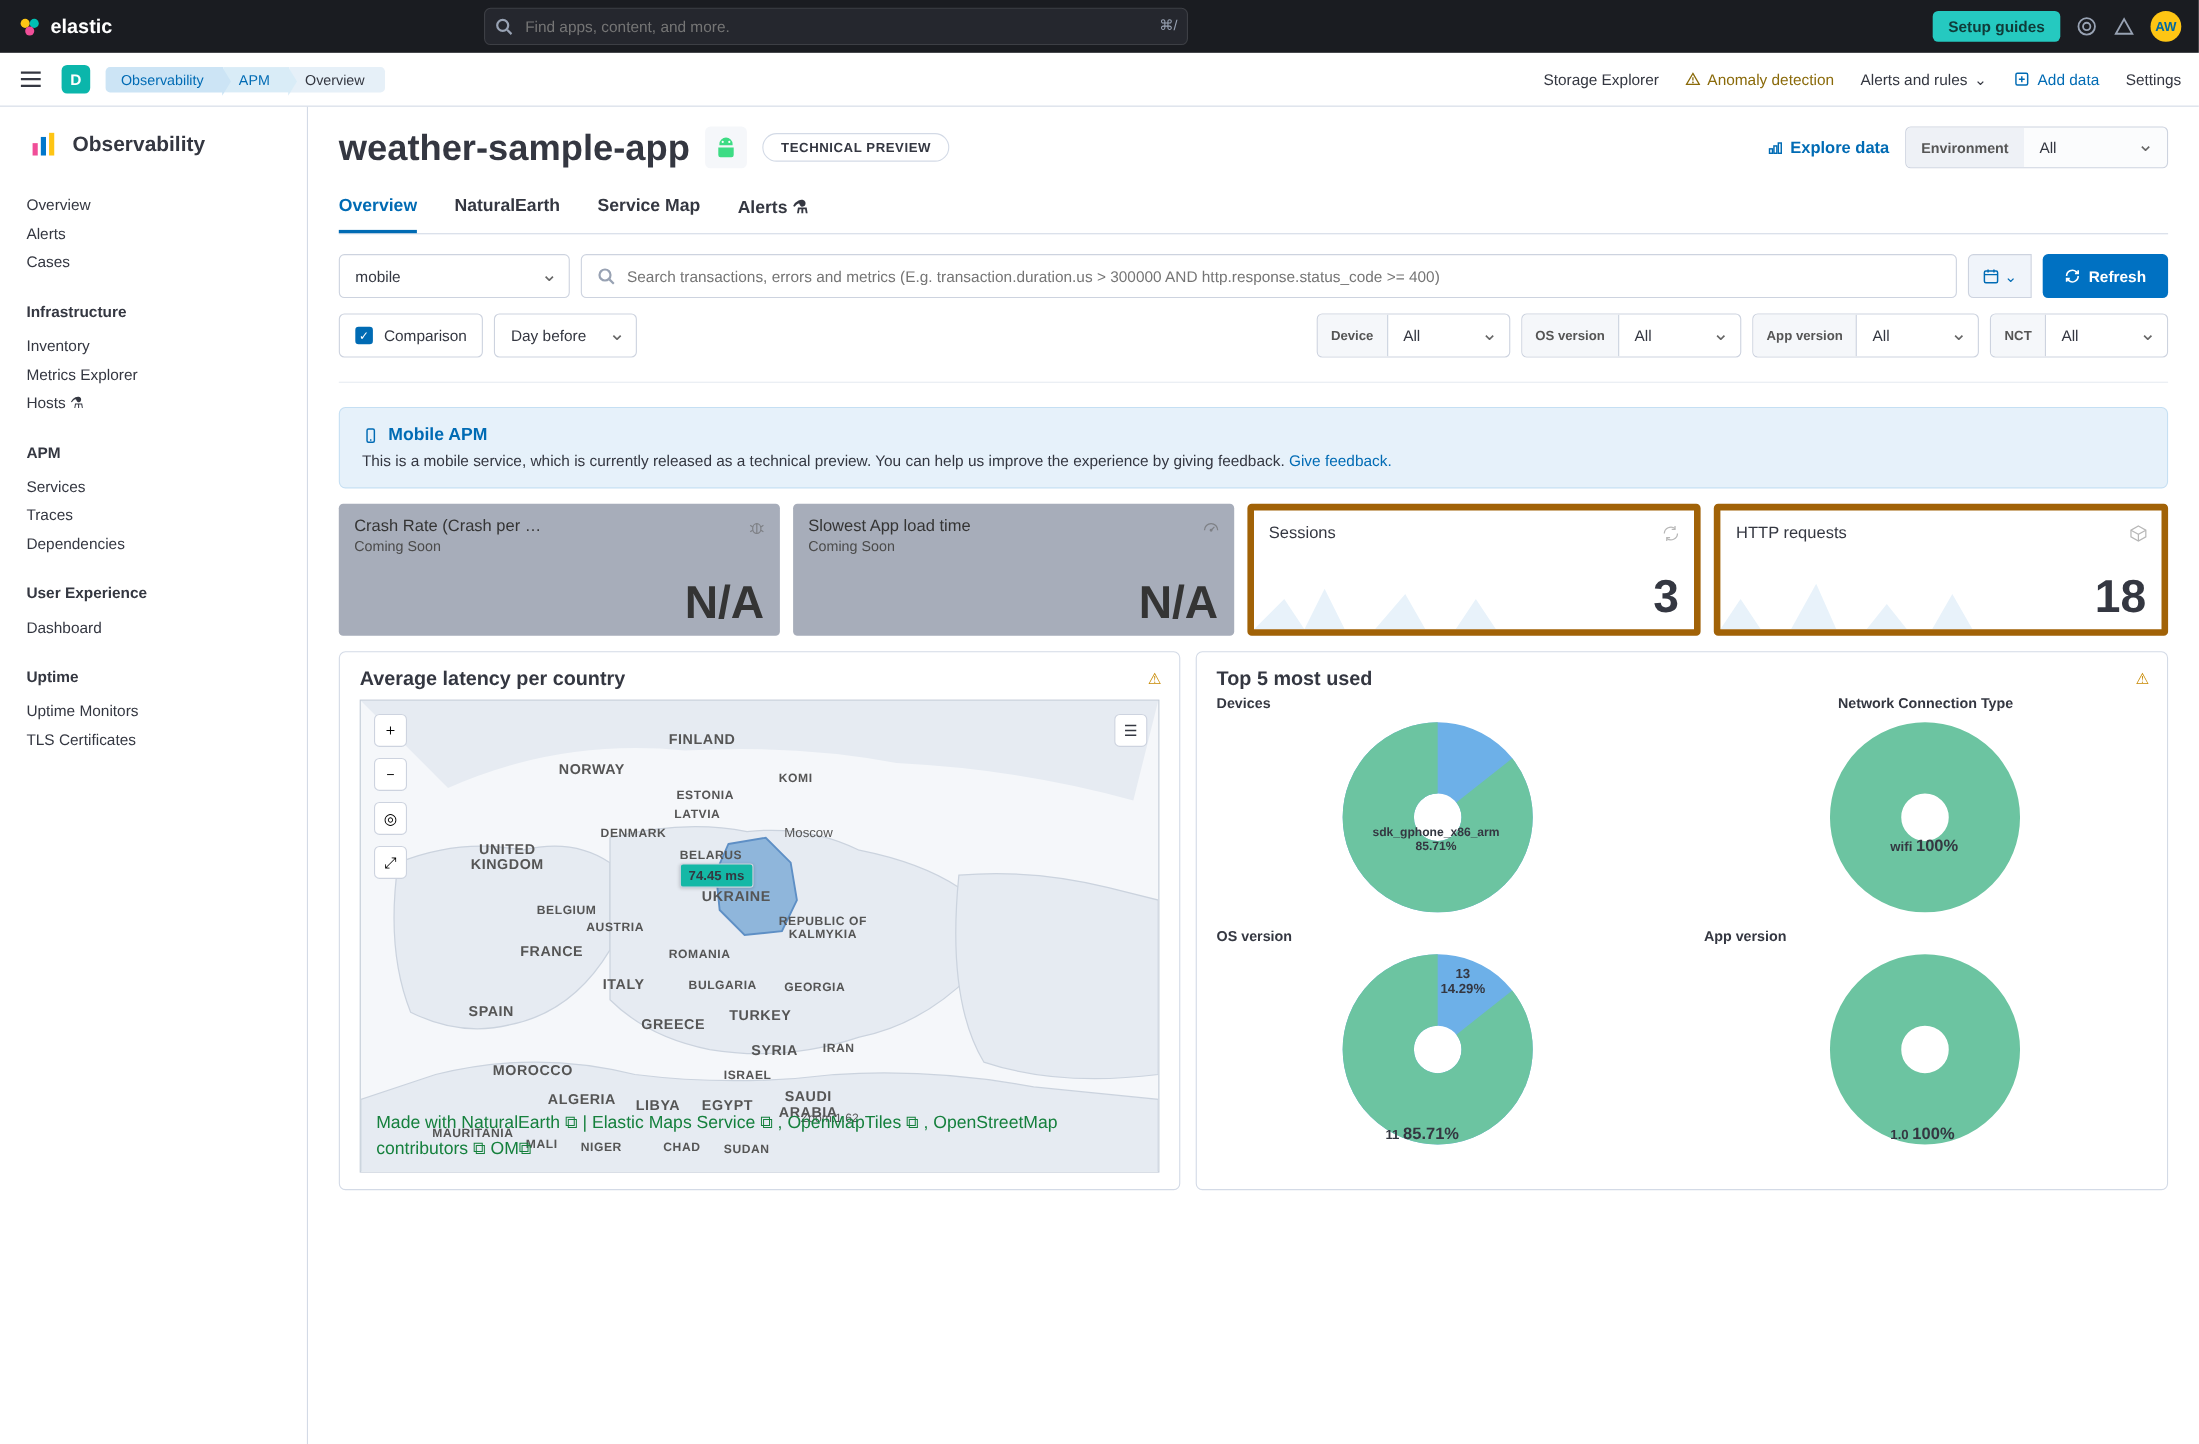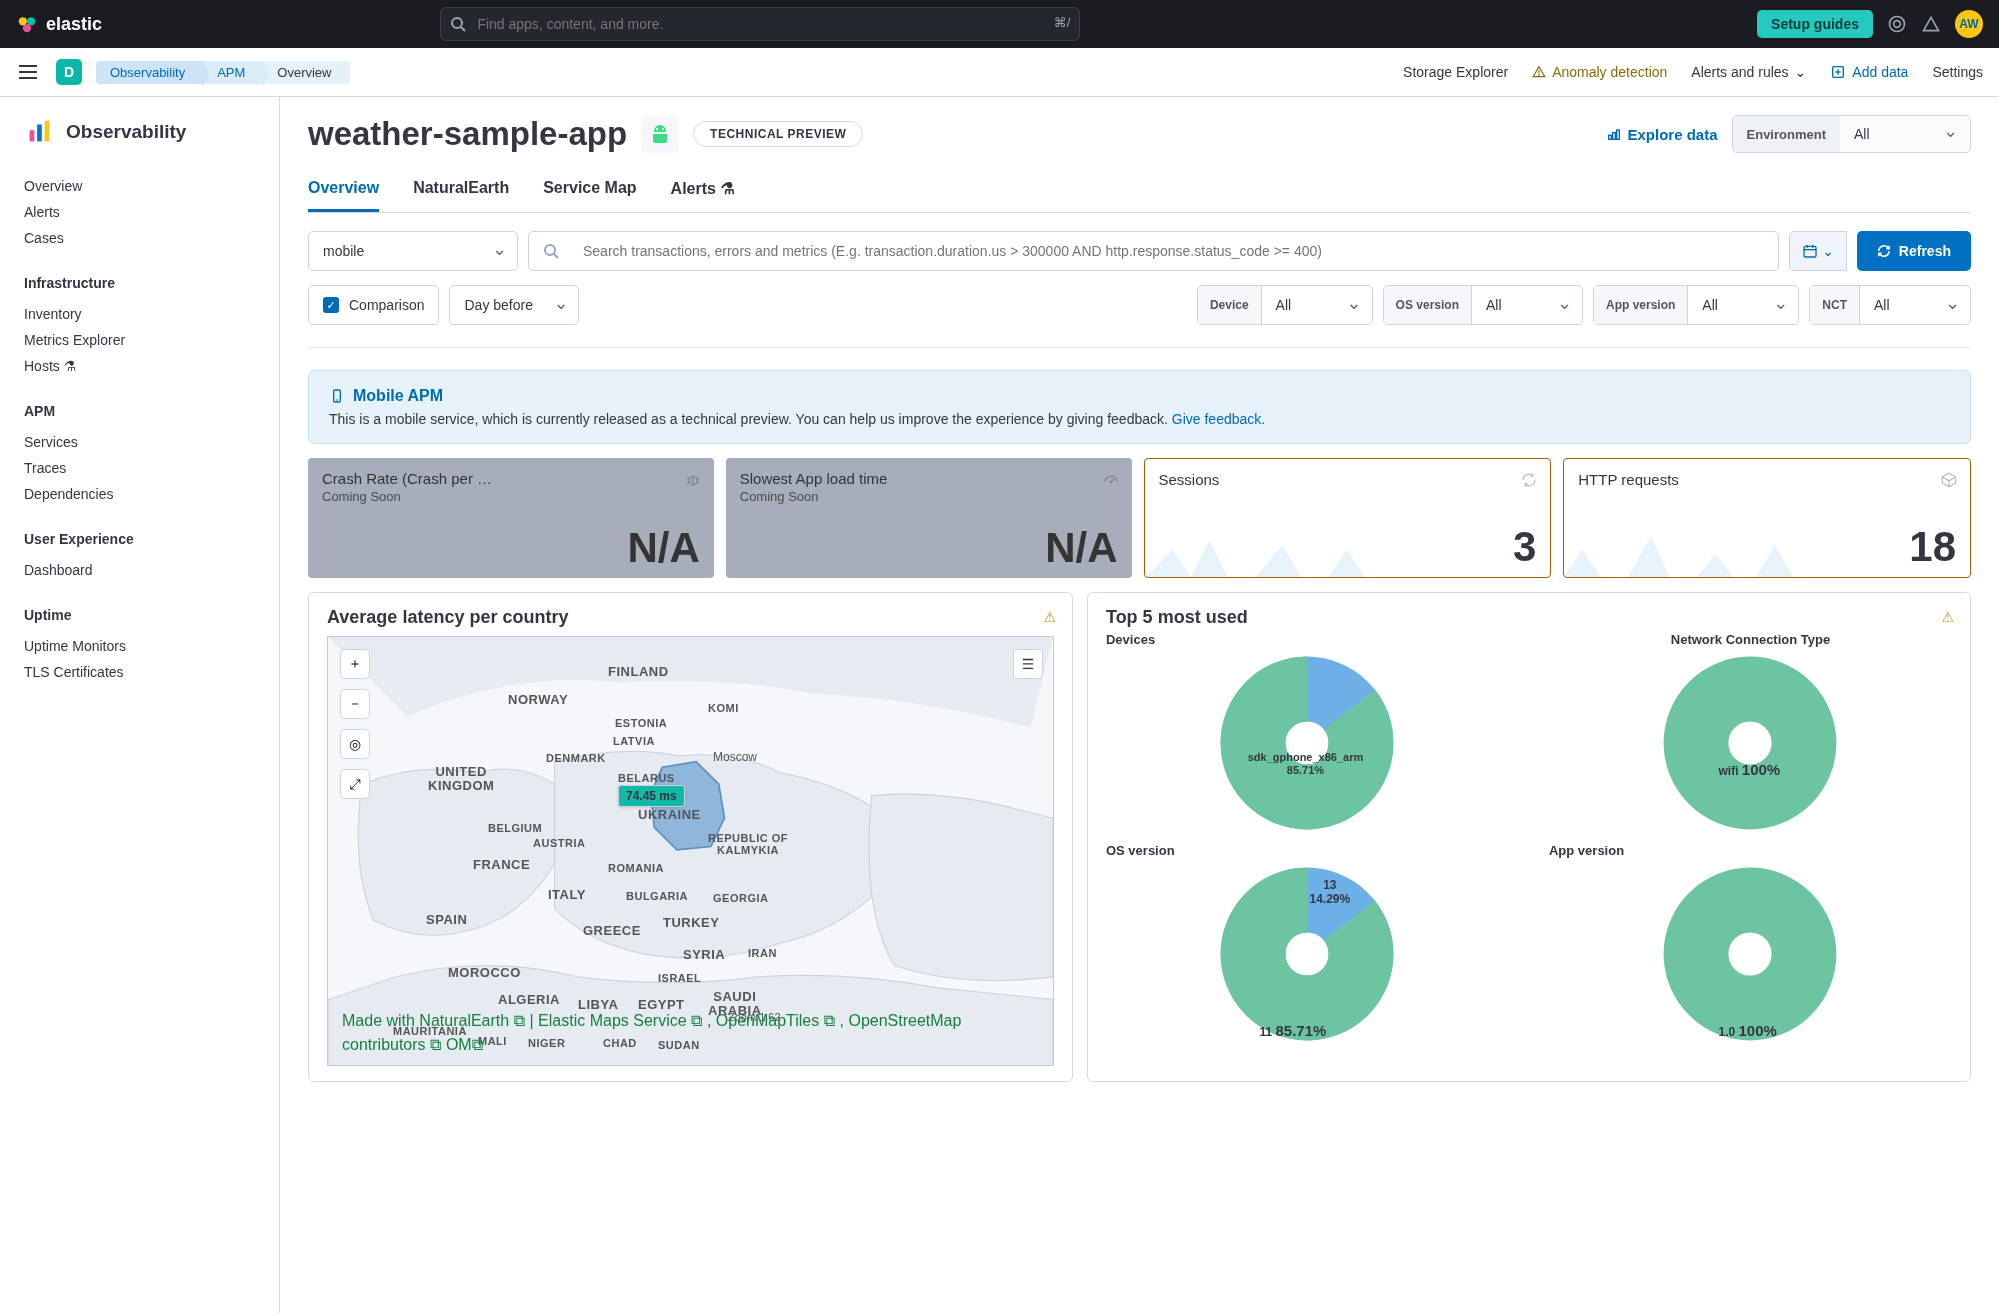--- a/index.html
+++ b/index.html
@@ -52,21 +52,21 @@
 .env-sel .val { padding: 0 40px 0 14px; display: flex; align-items: center; position: relative; min-width: 130px; }
 .env-sel .val::after { content:'⌄'; position:absolute; right:12px; font-size:18px; top:4px; color:#666; }
 
 .tabs { display: flex; gap: 34px; border-bottom: 1px solid #d3dae6; margin-top: 18px; }
 .tab { padding: 8px 0 12px; font-size: 16px; font-weight: 700; cursor: pointer; color: #343741; }
 .tab.active { color: #006bb4; border-bottom: 3px solid #006bb4; }
 
 .filter-row { display: flex; gap: 10px; margin-top: 18px; }
 .sel { height: 40px; border: 1px solid #cdd3df; border-radius: 5px; display: flex; align-items: center; padding: 0 36px 0 14px; position: relative; background: #fff; font-size: 14px; cursor: pointer; }
 .sel::after { content:'⌄'; position:absolute; right:10px; font-size:18px; top:6px; color:#666; }
-.search-txn { flex: 1; height: 40px; border: 1px solid #cdd3df; border-radius: 5px; display: flex; align-items: center; padding: 0 14px; gap: 24px; color: #98a2b3; }
+.search-txn { flex: 1; height: 40px; border: 1px solid #cdd3df; border-radius: 5px; display: flex; align-items: center; padding: 0 14px; gap: 11px; color: #98a2b3; }
 .search-txn input { border: none; outline: none; flex: 1; font-size: 14px; }
 .date-btn { height: 40px; border: 1px solid #cdd3df; border-radius: 5px 0 0 5px; background: #f0f4fa; padding: 0 12px; display: flex; align-items: center; gap: 4px; color: #006bb4; cursor: pointer; }
 .date-range { flex: 0 0 420px; height: 40px; border: 1px solid #cdd3df; border-left: none; border-radius: 0 5px 5px 0; display: flex; align-items: center; padding: 0 14px; font-size: 14px; }
 .refresh-btn { height: 40px; background: #0071c2; color: #fff; border: none; border-radius: 5px; padding: 0 20px; font-weight: 600; font-size: 14px; display: flex; align-items: center; gap: 8px; cursor: pointer; }
 
 .filter-row2 { display: flex; gap: 10px; margin-top: 14px; align-items: center; }
 .chk-wrap { height: 40px; border: 1px solid #cdd3df; border-radius: 5px; display: flex; align-items: center; padding: 0 14px; gap: 10px; }
 .chk { width: 16px; height: 16px; background: #006bb4; border-radius: 3px; display: flex; align-items: center; justify-content: center; color: #fff; font-size: 11px; }
 .spacer { flex: 1; }
 .mini-sel { display: flex; height: 40px; border: 1px solid #cdd3df; border-radius: 5px; overflow: hidden; background: #fff; }
@@ -77,21 +77,21 @@
 .divider { border-top: 1px solid #e6ebf2; margin-top: 22px; }
 
 .callout { background: #e6f1fa; border: 1px solid #c5dff3; border-radius: 6px; padding: 16px 20px; margin-top: 22px; }
 .callout h5 { color: #006bb4; font-size: 16px; font-weight: 600; margin-bottom: 6px; display: flex; align-items: center; gap: 8px; }
 .callout p { font-size: 14px; color: #343741; }
 .callout a { color: #006bb4; cursor: pointer; }
 
 .stat-row { display: flex; gap: 12px; margin-top: 14px; }
 .stat-card { flex: 1; height: 120px; border-radius: 4px; padding: 12px 14px; position: relative; overflow: hidden; }
 .stat-card.gray { background: #a7adba; color: #343434; }
-.stat-card.lite { background: #fff; border: 1px solid #a16207; }
+.stat-card.lite { background: #fff; border: 6px solid #a16207; }
 .stat-card h6 { font-size: 15px; font-weight: 500; }
 .stat-card .sub { font-size: 13px; color: #4b4b4b; margin-top: 2px; }
 .stat-card .big { position: absolute; right: 14px; bottom: 6px; font-size: 42px; font-weight: 700; }
 .stat-card .ico { position: absolute; right: 12px; top: 12px; color: #636363; opacity: .6; }
 .spark { position: absolute; left: 0; right: 0; bottom: 0; height: 55px; opacity: .4; }
 
 .panel-row { display: flex; gap: 14px; margin-top: 14px; }
 .panel { flex: 1; border: 1px solid #d3dae6; border-radius: 6px; padding: 14px 18px; position: relative; min-height: 490px; }
 .panel h5 { font-size: 18px; font-weight: 700; margin-bottom: 4px; }
 .panel .warn-ico { position: absolute; right: 16px; top: 16px; color: #c88a04; }

